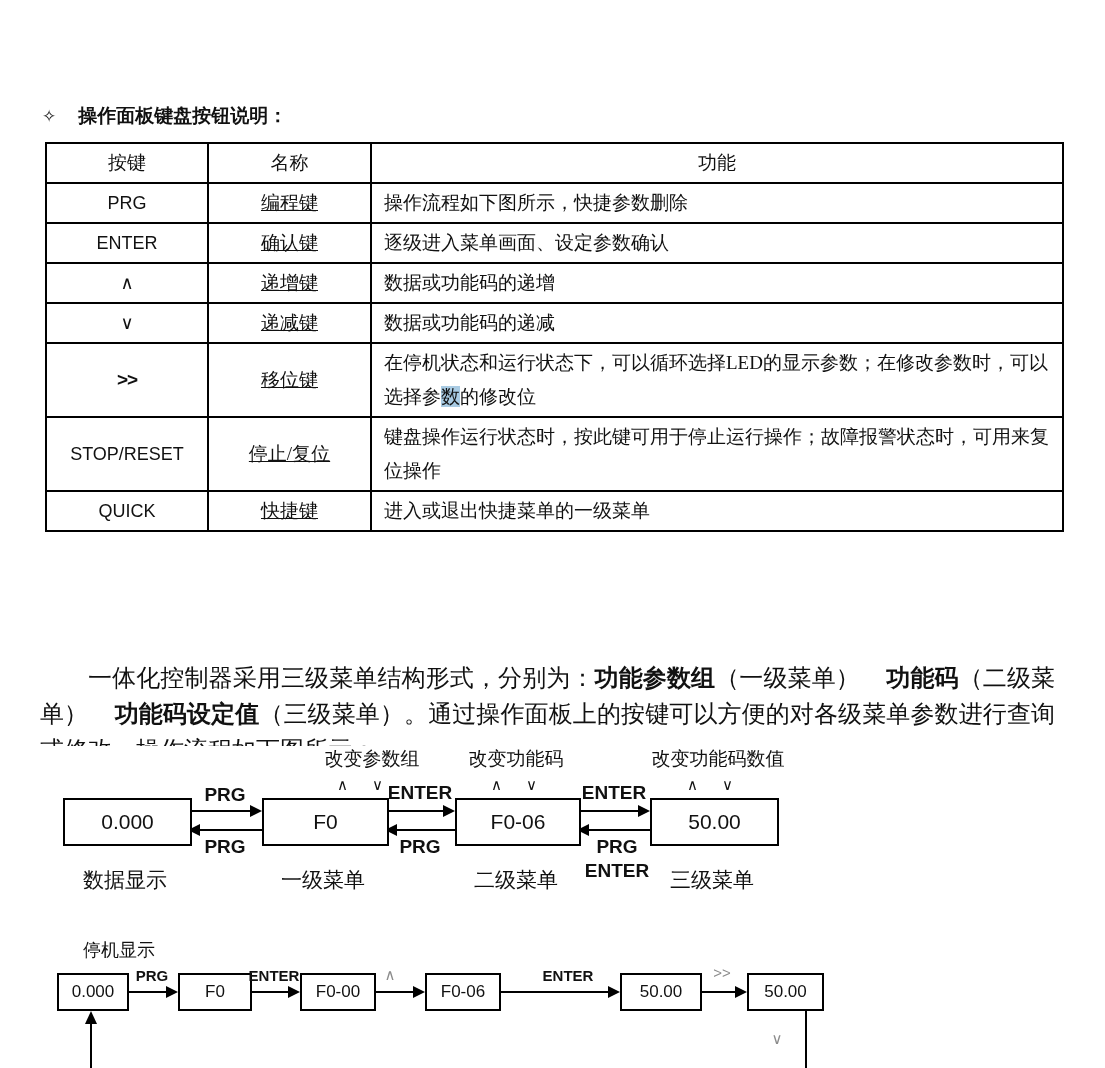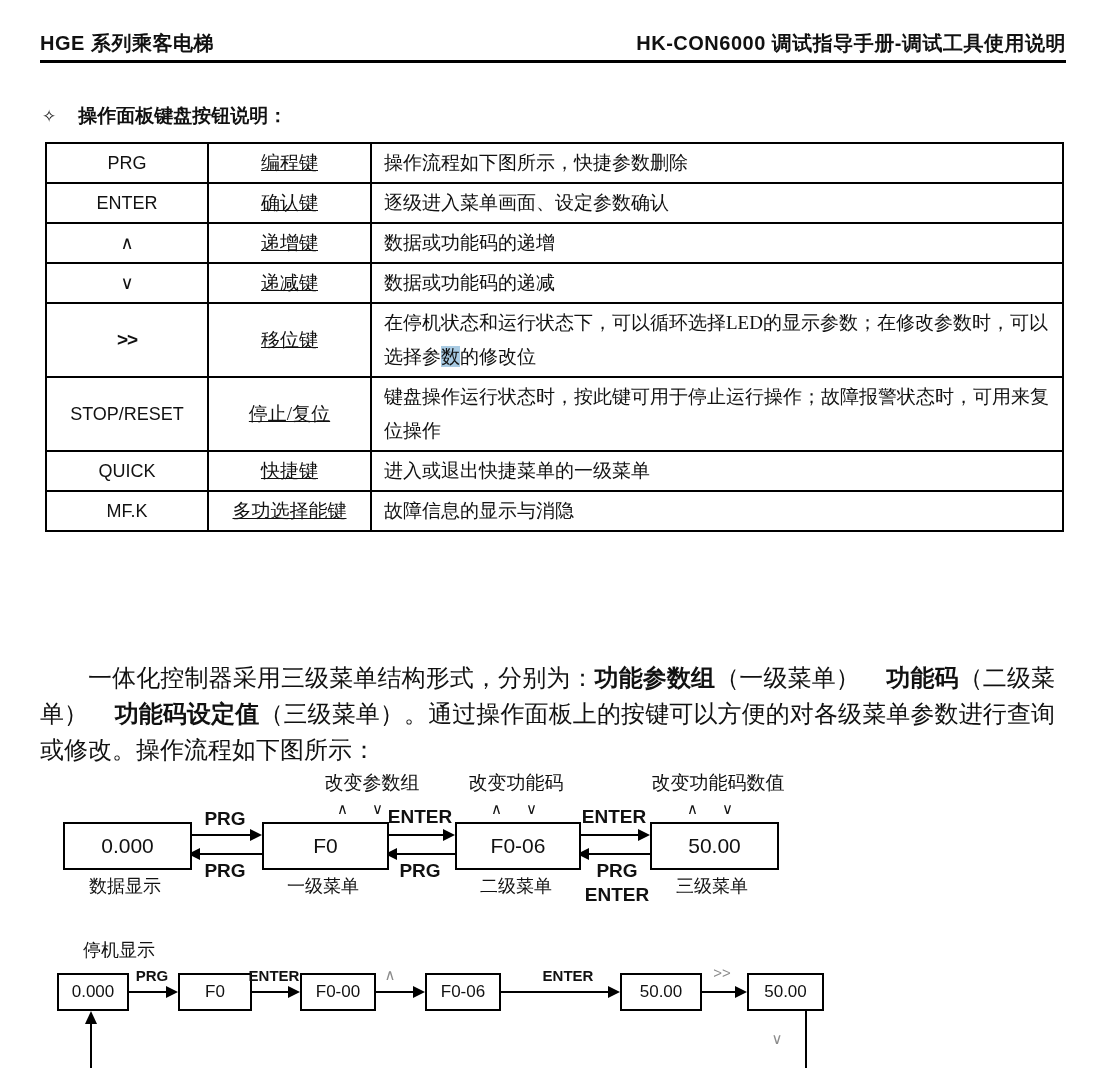--- a/index.html
+++ b/index.html
@@ -49,66 +49,67 @@
   
   .body-paragraph{
     position:absolute;left:40px;top:660px;width:1015px;
     font-size:24px;line-height:36px;text-align:justify;text-indent:2em;
   }
   .body-paragraph .b{font-weight:700;}
   .body-paragraph .gap{margin-left:1.1em;}
 
   
   .diagram{position:absolute;background:#fff;}
-  .d1{left:40px;top:746px;width:800px;height:150px;margin-top:24px;}
+  .d1{left:40px;top:746px;width:800px;height:150px;}
   .d2{left:40px;top:938px;width:820px;height:130px;}
   .diagram .abs{position:absolute;white-space:nowrap;}
   .diagram .ctr{transform:translateX(-50%);}
   .fbox{
     position:absolute;border:2px solid #000;background:#fff;
     display:flex;align-items:center;justify-content:center;
     font-family:"Liberation Sans",sans-serif;
   }
   .d1 .fbox{top:52px;height:44px;font-size:21px;}
   .d2 .fbox{top:35px;height:34px;font-size:17px;}
   .d1 .chg{top:0;font-size:19px;}
   .d1 .ud{top:30px;font-size:15px;font-family:"Liberation Sans",sans-serif;display:flex;gap:24px;}
-  .d1 .cap{top:104px;font-size:18px;}
+  .d1 .cap{top:120px;font-size:21px;}
   .alabel{font-family:"Liberation Sans",sans-serif;font-weight:700;font-size:19px;}
   .d2 .alabel{font-size:15px;}
   .gray{color:var(--gray_label,#8c8c8c);font-weight:400;}
   .d2 .caption{left:43px;top:0;font-size:18px;}
   svg.wires{position:absolute;left:0;top:0;pointer-events:none;}
 
   
   .example-line{position:absolute;left:62px;top:893px;font-size:19.5px;}
   .example-line .b{font-weight:700;font-family:"Liberation Sans",sans-serif;font-size:18px;}
 </style>
 </head>
 <body>
 
 <div class="page">
 
-  <div class="doc-header">
-    <span>HGE 系列乘客电梯</span>
-    <span>HK-CON6000 调试指导手册-调试工具使用说明</span>
-  </div>
 
   <div class="intro-line">
     <span class="bullet">✧</span>
     <span class="title">操作面板键盘按钮说明：</span>
   </div>
 
   <table class="key-table">
     <colgroup>
         <col class="c1">
         <col class="c2">
         <col class="c3">
       </colgroup>
     <tbody>
+        <tr>
+      <th>按键</th>
+      <th>名称</th>
+      <th>功能</th>
+    </tr>
     <tr class="h40">
       <td class="key">PRG</td>
       <td class="name">编程键</td>
       <td class="func">操作流程如下图所示，快捷参数删除</td>
     </tr>
     <tr class="h40">
       <td class="key">ENTER</td>
       <td class="name">确认键</td>
       <td class="func">逐级进入菜单画面、设定参数确认</td>
     </tr>
@@ -129,25 +130,20 @@
     </tr>
     <tr class="h74">
       <td class="key">STOP/RESET</td>
       <td class="name">停止/复位</td>
       <td class="func">键盘操作运行状态时，按此键可用于停止运行操作；故障报警状态时，可用来复位操作</td>
     </tr>
     <tr class="h40">
       <td class="key">QUICK</td>
       <td class="name">快捷键</td>
       <td class="func">进入或退出快捷菜单的一级菜单</td>
-    </tr>
-    <tr class="h40">
-      <td class="key">MF.K</td>
-      <td class="name">多功选择能键</td>
-      <td class="func">故障信息的显示与消隐</td>
     </tr>
   </tbody>
     </table>
 
 
   <div class="body-paragraph">
     <span>一体化控制器采用三级菜单结构形式，分别为：</span><span class="b">功能参数组</span><span>（一级菜单）</span><span class="b gap">功能码</span><span>（二级菜单）</span><span class="b gap">功能码设定值</span><span>（三级菜单）。通过操作面板上的按键可以方便的对各级菜单参数进行查询或修改。操作流程如下图所示：</span>
   </div>
 
   <div class="diagram d1">

